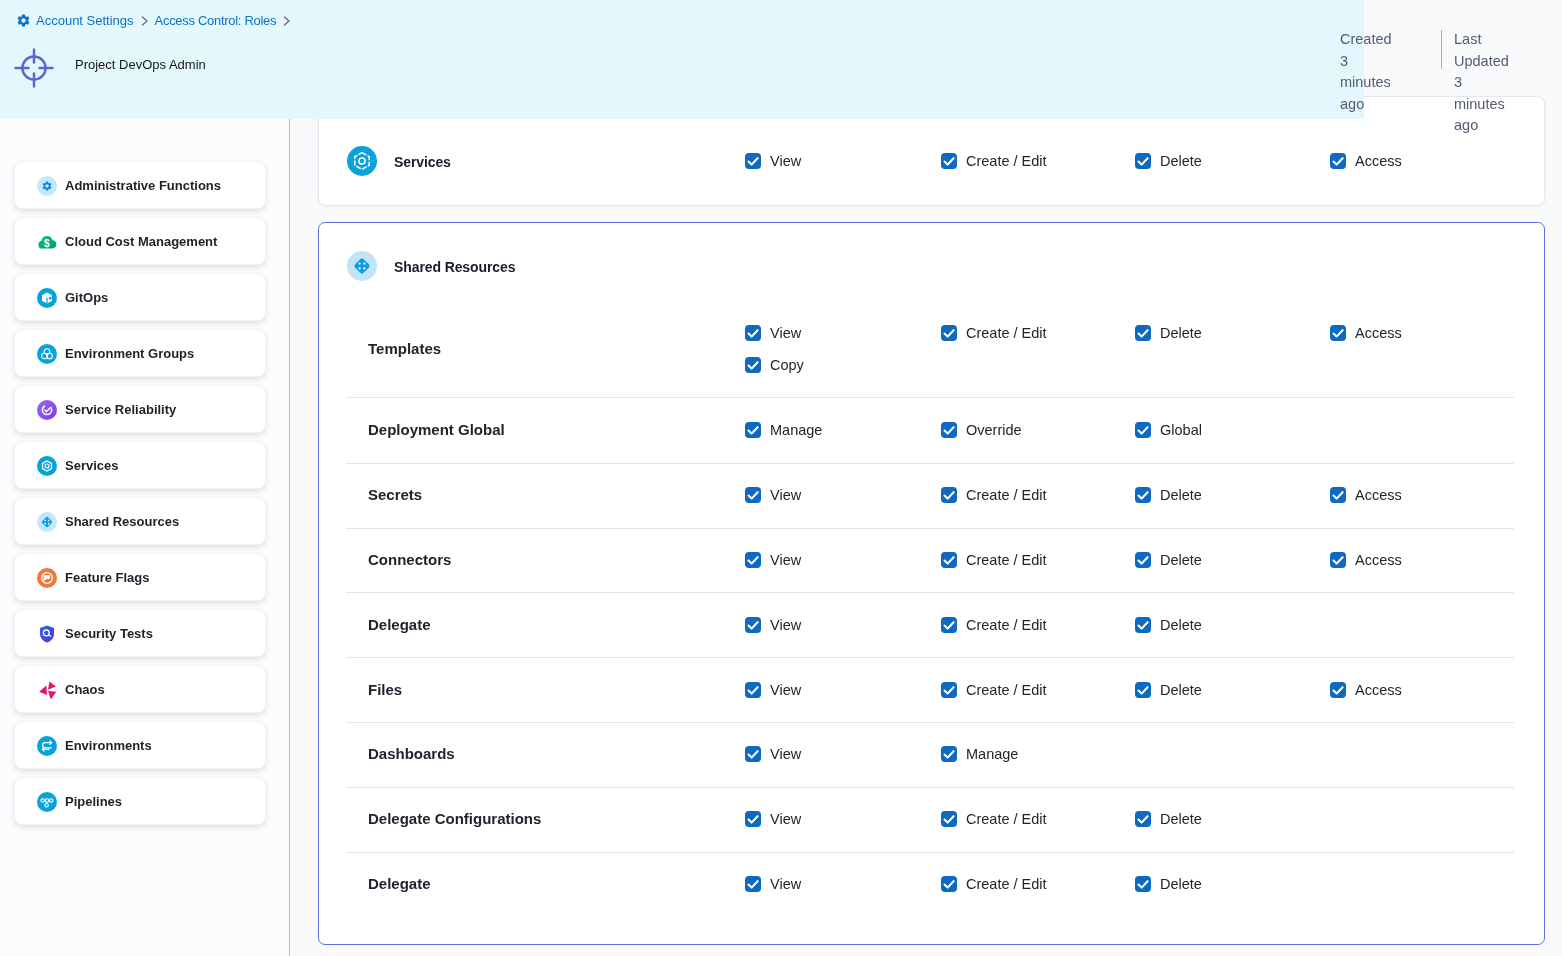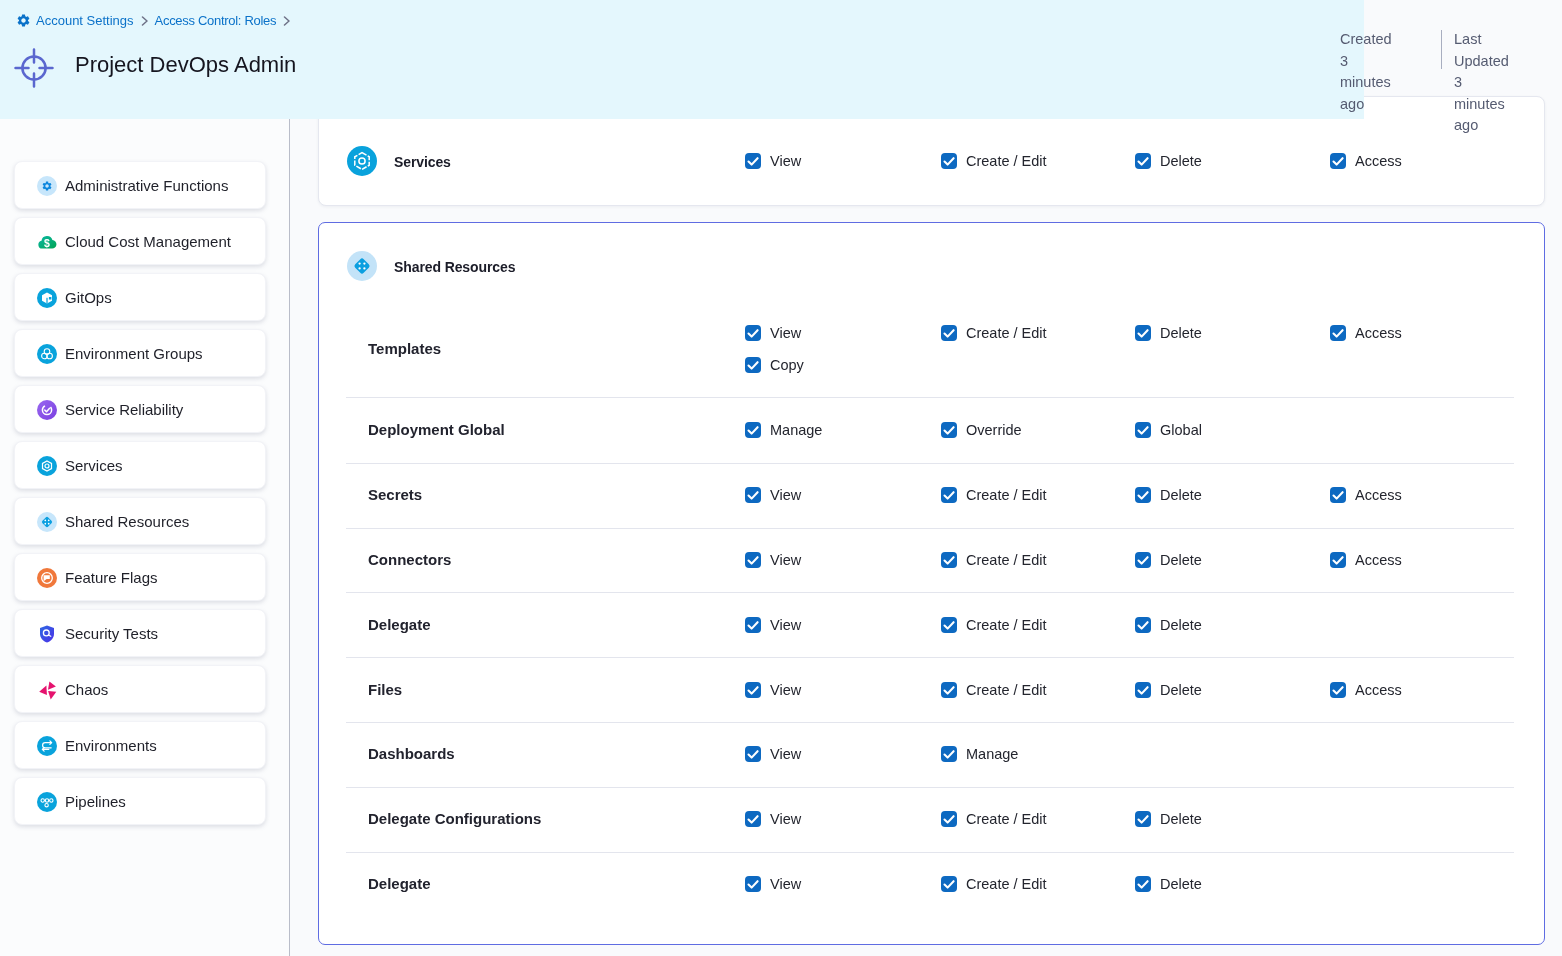--- a/index.html
+++ b/index.html
@@ -11,25 +11,25 @@
 #shrCard{left:318px;top:222px;width:1227px;height:723px;border:1.4px solid #5f6ce2;border-radius:7px;box-shadow:none}
 .ctitle{position:absolute;font-size:14px;font-weight:700;color:#1b1c28;line-height:16px;letter-spacing:-0.1px}
 .rlabel{position:absolute;font-size:15px;font-weight:700;color:#22232e;line-height:18px}
 .sep{position:absolute;left:346px;height:1px;background:#e3e5ed;width:1168px}
 .ck{position:absolute;height:16px;display:flex;align-items:center}
 .ck span{margin-left:9px;font-size:14.5px;color:#23252e;line-height:16px;white-space:nowrap}
 #header{position:absolute;left:0;top:0;width:1364px;height:119px;background:#e4f7fd}
 #sidebar{position:absolute;left:0;top:119px;width:290px;height:837px;background:#fbfcfd;border-right:1px solid #b9bdc9}
 .scard{position:absolute;left:14px;width:252px;height:48px;background:#fff;border-radius:8px;border:1px solid #f2f3f7;box-shadow:0 2px 4px rgba(120,125,145,.22)}
 .scard .ic{position:absolute;left:22px;top:14px;width:20px;height:20px}
-.scard .lb{position:absolute;left:50px;top:0;height:46px;display:flex;align-items:center;font-size:15px;font-weight:400;color:#1f2029}
+.scard .lb{position:absolute;left:50px;top:0;height:46px;display:flex;align-items:center;font-size:13px;font-weight:700;color:#1f2029}
 .crumb{position:absolute;top:12px;left:16px;height:16px;display:flex;align-items:center;font-size:13px}
 .crumb a{color:#0b72c9;text-decoration:none}
 .crumb .cv{margin:1px 7px 0}
-#title{position:absolute;left:75px;top:55px;font-size:22px;line-height:19px;font-weight:500;color:#15151f}
+#title{position:absolute;left:75px;top:55px;font-size:13px;line-height:19px;font-weight:500;color:#15151f}
 .meta{position:absolute;top:29px;font-size:14.5px;color:#555b71;line-height:21.5px}
 #mdiv{position:absolute;left:1441px;top:30px;width:1px;height:39px;background:#a8aec0}
 </style>
 </head>
 <body>
 <div id="main">
 
   <div class="card" id="svcCard"></div>
   <svg class="abs" style="left:347px;top:146px" width="30" height="30" viewBox="0 0 30 30">
     <circle cx="15" cy="15" r="15" fill="#09a2dc"></circle>

